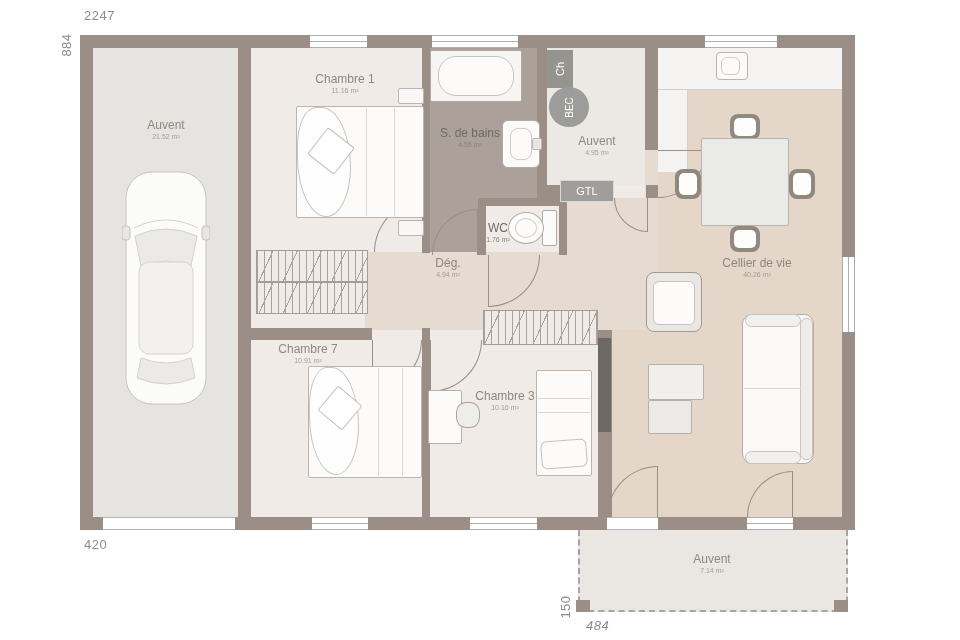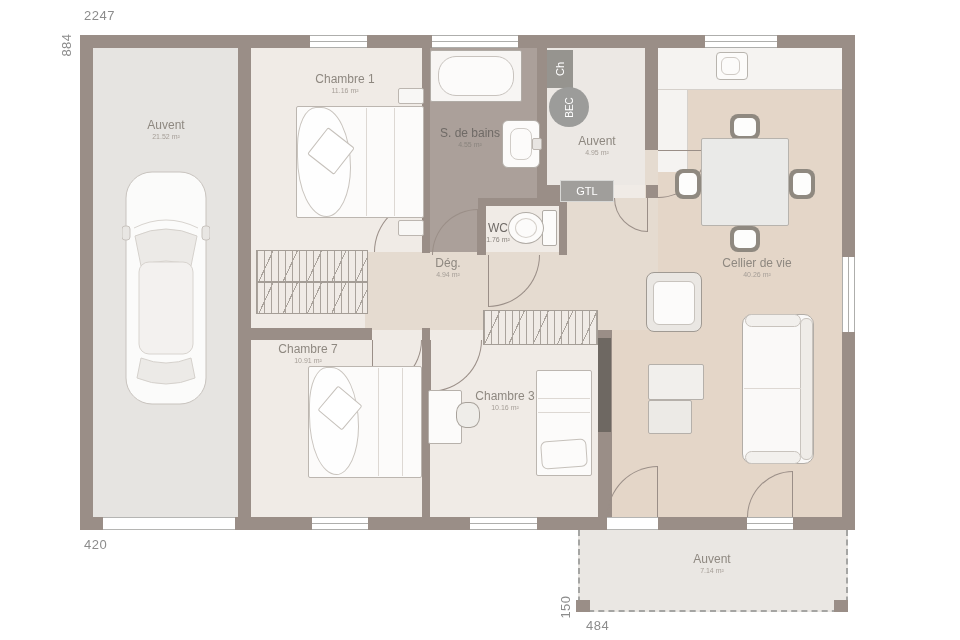--- a/index.html
+++ b/index.html
@@ -45,21 +45,21 @@
 </style>
 </head>
 <body>
 
 <div class="stage">
 
   <div class="dim" style="left:84px;top:8px;">2247</div>
   <div class="dim dimV" style="left:44px;top:38px;width:44px;height:14px;">884</div>
   <div class="dim" style="left:84px;top:537px;">420</div>
   <div class="dim dimV" style="left:543px;top:600px;width:44px;height:14px;">150</div>
-  <div class="dim" style="left:586px;top:618px;">484</div>
+  <div class="dim" style="left:586px;top:618px;font-style:italic;">484</div>
 
   <div class="auvent" style="left:578px;top:530px;width:270px;height:82px;"></div>
   <div class="wall" style="left:576px;top:600px;width:14px;height:12px;"></div>
   <div class="wall" style="left:834px;top:600px;width:14px;height:12px;"></div>
 
   <div class="wall" style="left:80px;top:35px;width:775px;height:13px;"></div>
   <div class="wall" style="left:80px;top:517px;width:775px;height:13px;"></div>
   <div class="wall" style="left:80px;top:35px;width:13px;height:495px;"></div>
   <div class="wall" style="left:842px;top:35px;width:13px;height:495px;"></div>
 

